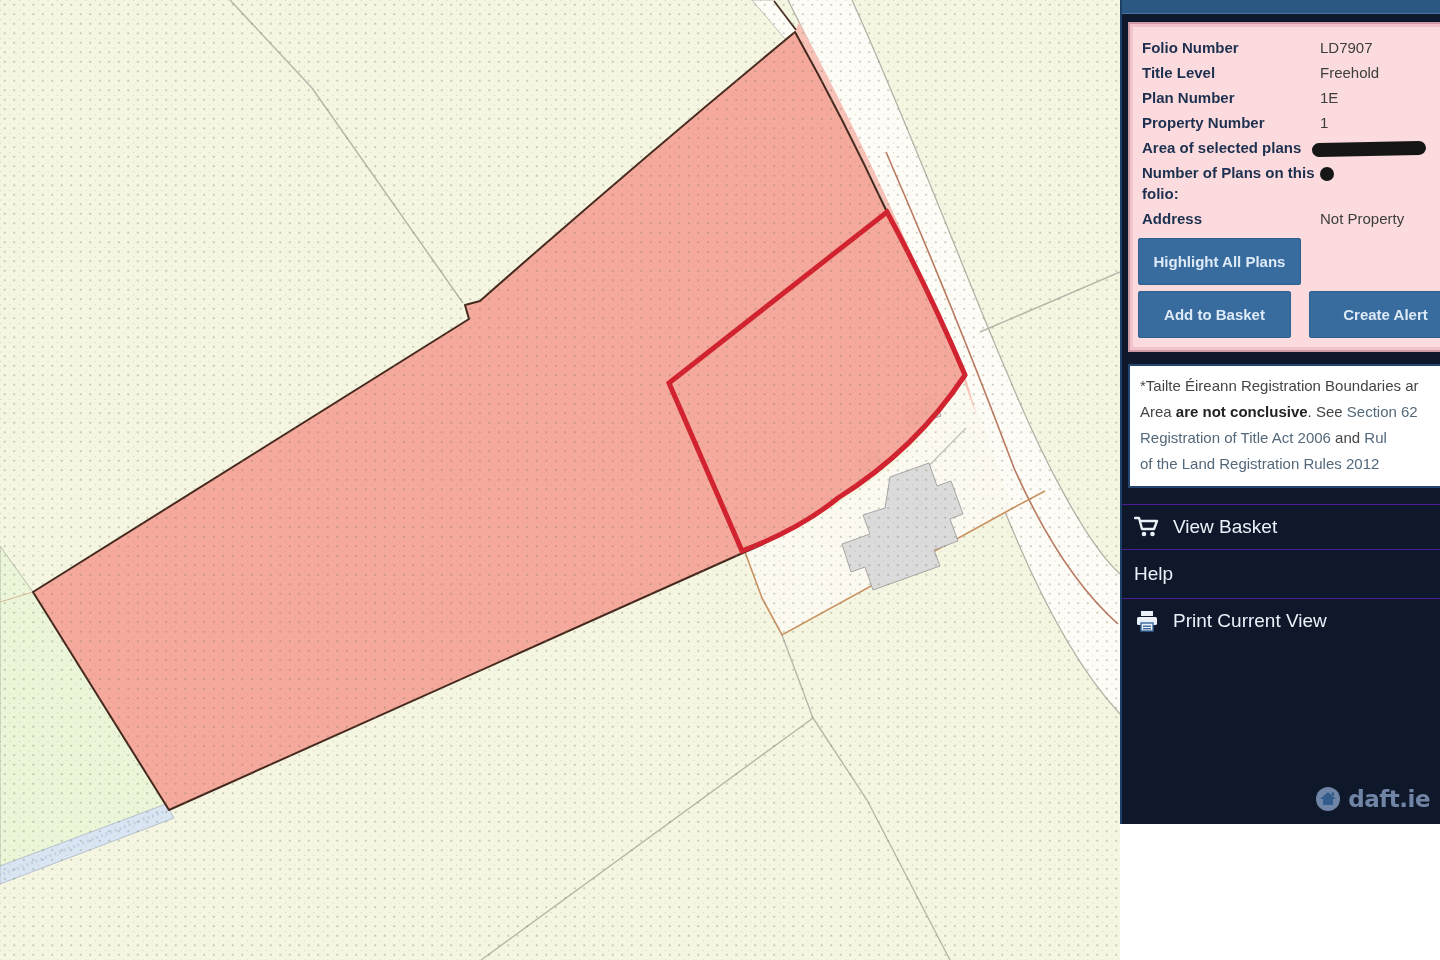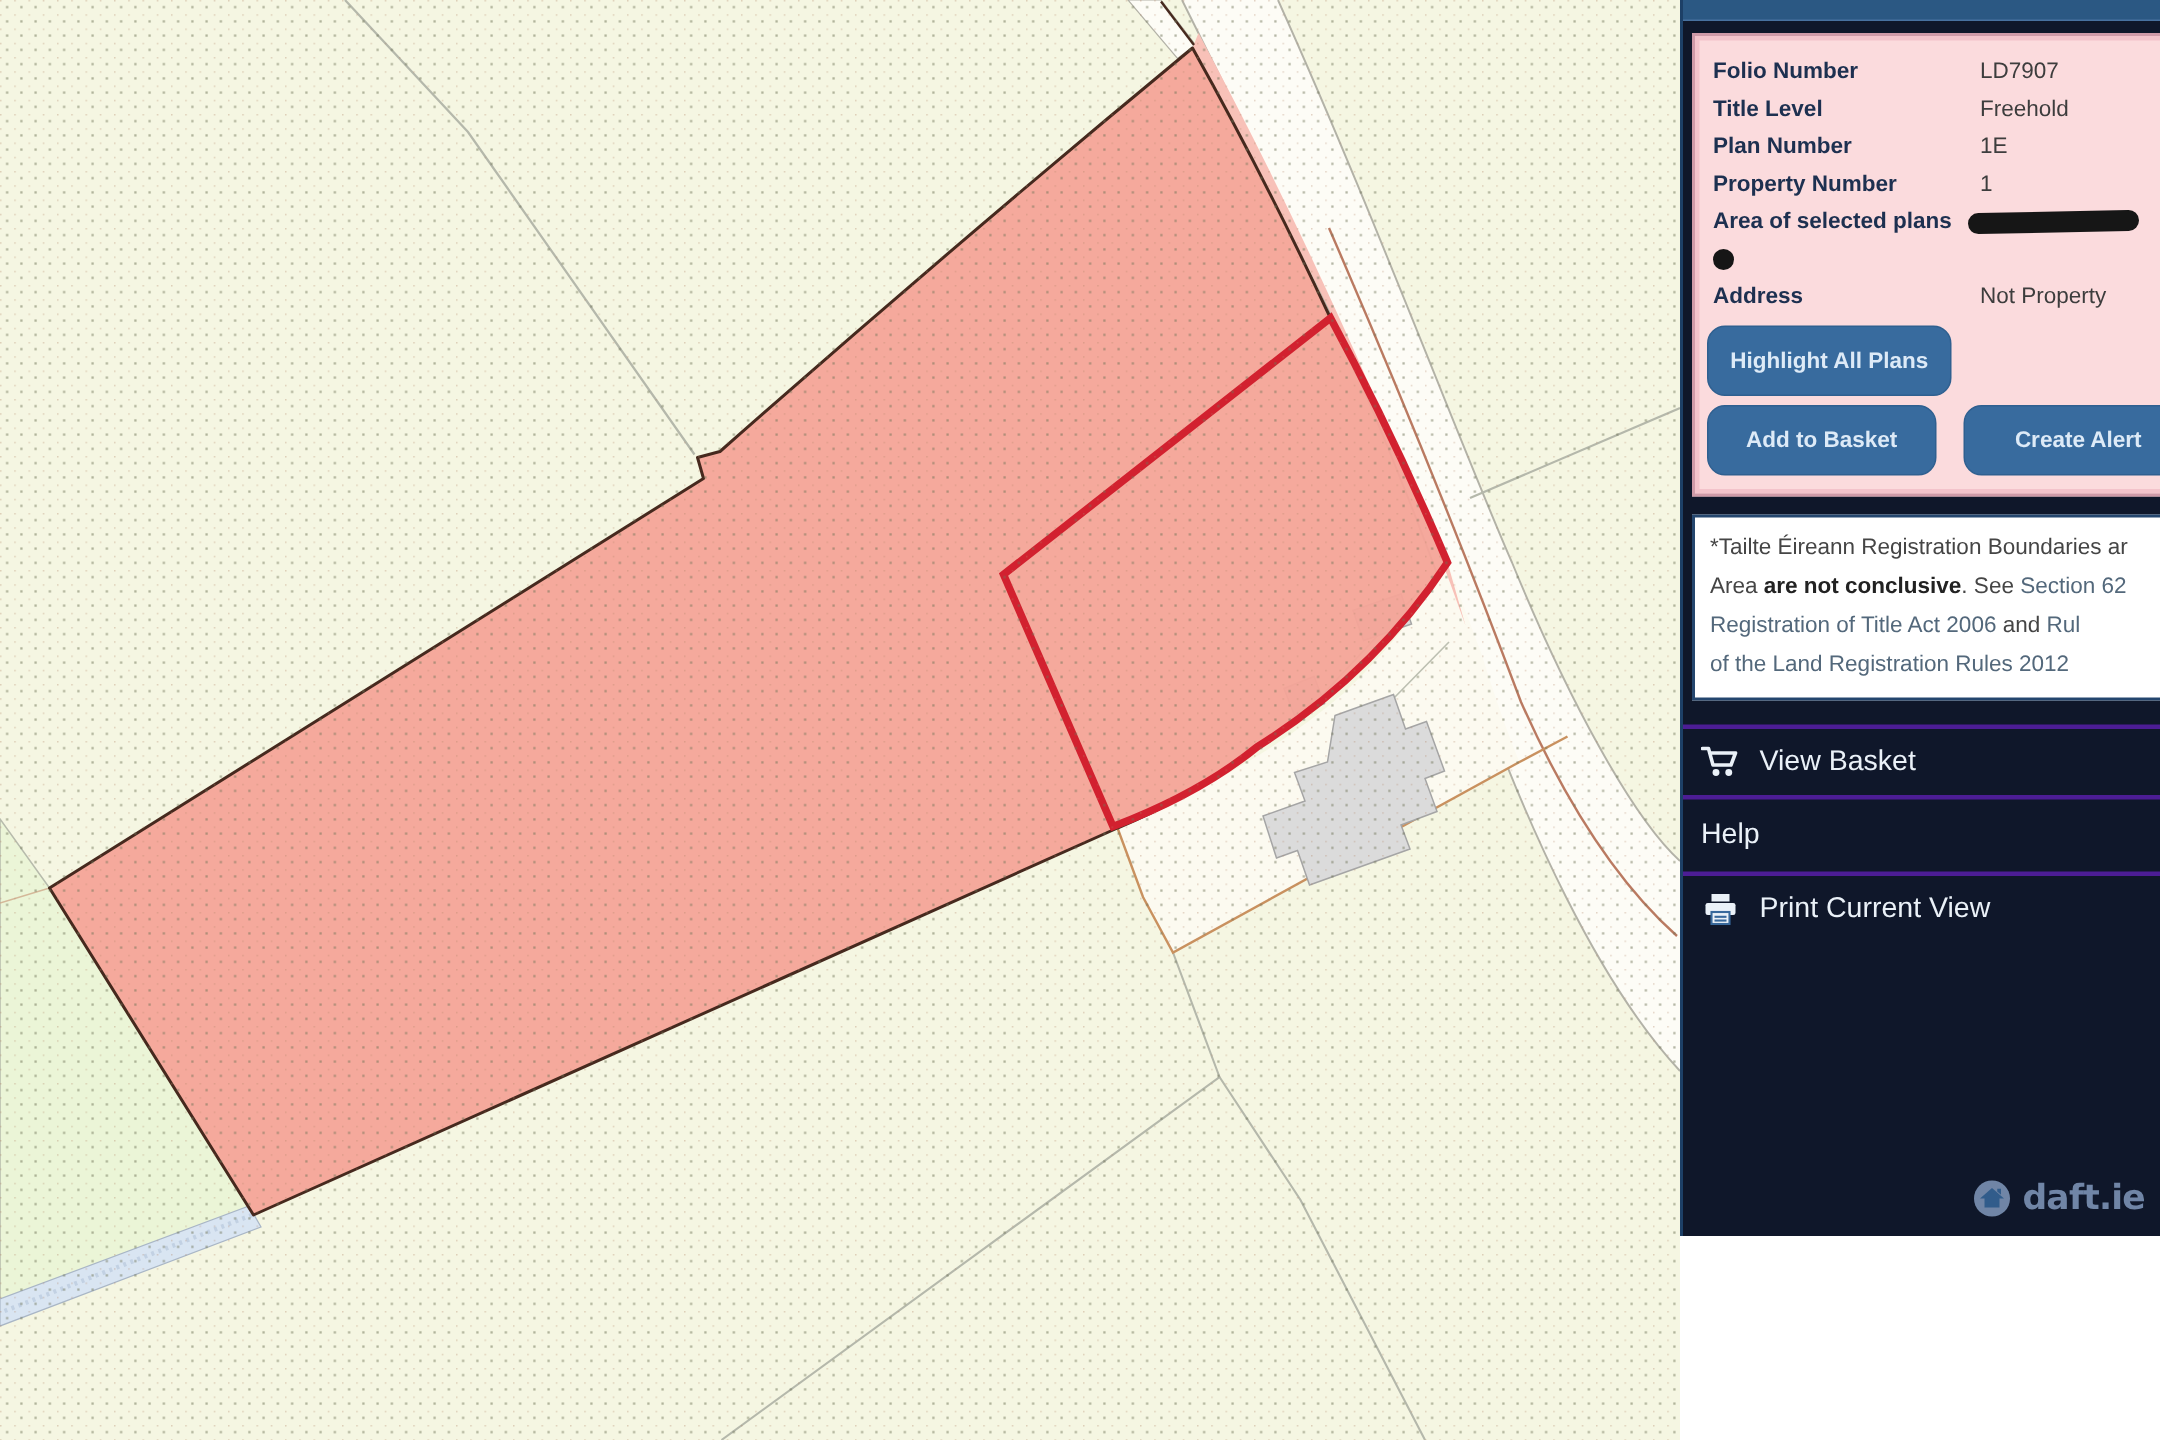--- a/index.html
+++ b/index.html
@@ -23,37 +23,37 @@
   .lbl{width:178px;font-weight:bold;color:#1d3050;flex:0 0 178px;}
   .val{color:#3d3d3d;}
   .redact-bar{display:inline-block;width:114px;height:14px;background:#161616;
               border-radius:8px;transform:rotate(-1.2deg);margin-left:-8px;
               vertical-align:middle;}
   .redact-dot{display:inline-block;width:14px;height:14px;background:#161616;
               border-radius:50%;vertical-align:middle;}
   .btns{margin-top:9px;margin-left:-4px;}
   .btn{background:#386b9e;border:1px solid #2f6090;color:#ddeaf7;
        font-weight:bold;font-size:15px;height:47px;display:flex;
-       align-items:center;justify-content:center;border-radius:12px;
+       align-items:center;justify-content:center;border-radius:2px;
        box-sizing:border-box;cursor:pointer;}
   .btn-highlight{width:163px;margin-bottom:6px;}
   .btnrow{display:flex;gap:18px;}
   .btn-add{width:163px;}
   .btn-alert{width:163px;}
 
   .disclaimer{margin:12px 0 0 6px;width:334px;background:#ffffff;
               border:2px solid #24466e;padding:7px 4px 9px 10px;
               box-sizing:border-box;font-size:15px;line-height:26px;
               color:#454545;white-space:nowrap;overflow:hidden;}
   .disclaimer .b{font-weight:bold;color:#222222;}
   .disclaimer .lnk{color:#53687b;cursor:pointer;}
 
   .menu{margin-top:16px;}
   .mrow{display:flex;align-items:center;height:44px;padding-left:12px;
-        color:#eaf1f8;font-size:19px;border-top:3px solid #4c1d95;
+        color:#eaf1f8;font-size:19px;border-top:1px solid #4c1d95;
         cursor:pointer;}
   .mrow .micon{width:26px;height:22px;margin-right:13px;flex:0 0 26px;}
   .mrow-help{height:48px;}
 
   .wm{position:absolute;right:10px;bottom:12px;display:flex;
       align-items:center;gap:7px;opacity:.85;}
   .wm-text{color:#8199bc;font-size:23px;font-weight:bold;
            font-family:"DejaVu Sans",sans-serif;letter-spacing:-0.5px;text-align:right;}
 </style>
 </head>
@@ -133,20 +133,21 @@
       </div>
       <div class="frow">
         <div class="lbl">Property Number</div>
         <div class="val">1</div>
       </div>
       <div class="frow">
         <div class="lbl">Area of selected plans</div>
         <div class="val"><span class="redact-bar"></span></div>
       </div>
       <div class="frow">
+        <div class="lbl">Number of Plans on this folio:</div>
         <div class="val"><span class="redact-dot"></span></div>
       </div>
       <div class="frow">
         <div class="lbl">Address</div>
         <div class="val">Not Property</div>
       </div>
 
       <div class="btns">
         <div class="btn btn-highlight">Highlight All Plans</div>
         <div class="btnrow">

